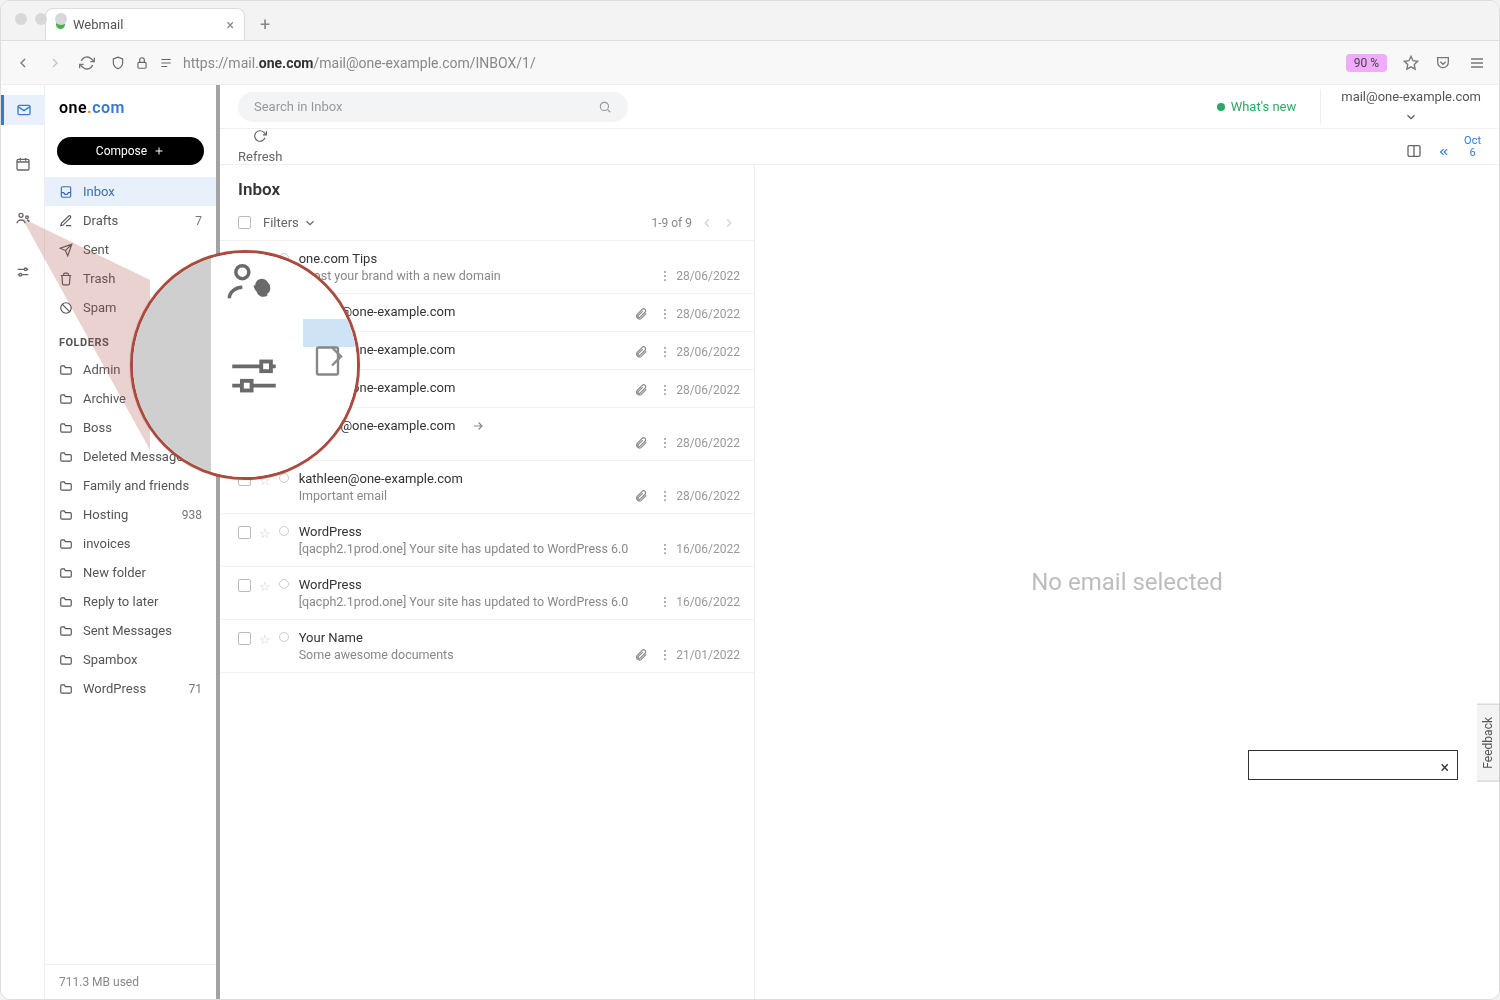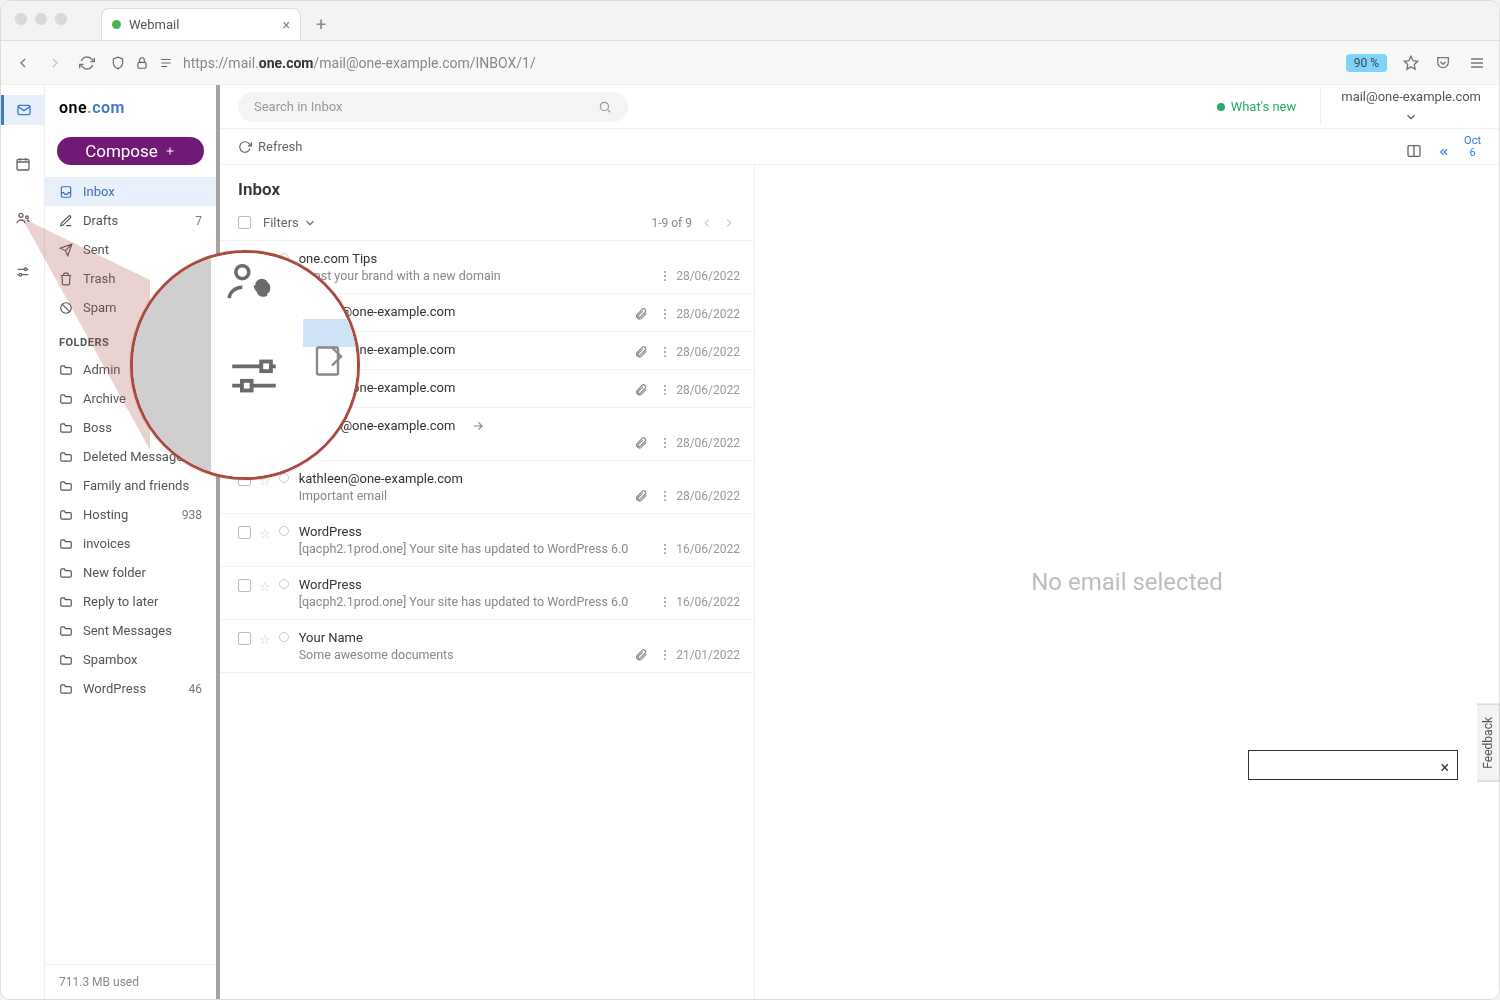--- a/index.html
+++ b/index.html
@@ -2,59 +2,59 @@
 <html><head>
 <meta charset="utf-8">
 <style>
 * { margin:0; padding:0; box-sizing:border-box; font-family:-apple-system,BlinkMacSystemFont,"Segoe UI",Roboto,sans-serif; }
 body { background:#f3f3f3; width:1500px; height:1000px; overflow:hidden; position:relative; }
 
 
 .browser { width:100%; height:100%; background:#fff; border:1px solid #ddd; border-radius:10px; overflow:hidden; display:flex; flex-direction:column; }
 .win-controls { display:flex; gap:8px; padding:12px 14px 0; position:absolute; }
 .win-dot { width:12px; height:12px; border-radius:50%; background:#d8d8d8; }
-.tabbar { height:40px; background:#f3f3f3; display:flex; align-items:flex-end; padding-left:100px; border-bottom:1px solid #ddd; }
+.tabbar { height:40px; background:#f3f3f3; display:flex; align-items:flex-end; padding-left:44px; border-bottom:1px solid #ddd; }
 .tab { background:#fff; height:32px; border:1px solid #ddd; border-bottom:none; border-radius:8px 8px 0 0; display:flex; align-items:center; padding:0 10px; gap:8px; min-width:200px; font-size:13px; color:#555; }
 .tab .dot { width:9px; height:9px; border-radius:50%; background:#4caf50; }
 .tab .close { margin-left:auto; font-size:14px; color:#888; cursor:pointer; }
 .newtab { width:28px; height:28px; display:flex; align-items:center; justify-content:center; color:#888; font-size:18px; margin-left:6px; margin-bottom:2px; cursor:pointer; }
 .addrbar { height:44px; background:#f8f8f8; display:flex; align-items:center; padding:0 14px; gap:16px; border-bottom:1px solid #eee; }
 .nav-ico { color:#777; cursor:pointer; display:flex; align-items:center; }
 .url { flex:1; display:flex; align-items:center; gap:10px; font-size:14px; color:#666; }
 .url .lock-group { display:flex; gap:10px; color:#666; }
-.zoom-badge { background:#7dd3fc; border-radius:4px; padding:2px 8px; font-size:12px; color:#444; }
+.zoom-badge { background:#f0abfc; border-radius:4px; padding:2px 8px; font-size:12px; color:#444; }
 .rh { display:flex; gap:18px; align-items:center; color:#777; }
 
 
 .app { flex:1; display:flex; background:#fff; overflow:hidden; }
 .rail { width:44px; border-right:1px solid #eee; display:flex; flex-direction:column; align-items:center; padding-top:10px; gap:24px; }
 .rail-item { width:44px; height:30px; display:flex; align-items:center; justify-content:center; color:#666; cursor:pointer; }
 .rail-item.active { background:#e8f0fb; color:#3a78d0; border-left:3px solid #3a78d0; }
 .sidebar { width:175px; border-right:4px solid #a3a3a3; display:flex; flex-direction:column; }
 .brand { height:44px; display:flex; align-items:center; padding:0 14px; font-weight:600; font-size:16px; letter-spacing:.5px; }
 .brand .o { color:#3a78d0; } .brand .c { color:#ff7a00; }
-.compose { margin:8px 12px 12px; background:#701a75; color:#fff; border:none; border-radius:20px; height:28px; font-size:17px; display:flex; align-items:center; justify-content:center; gap:6px; cursor:pointer; }
+.compose { margin:8px 12px 12px; background:#000000; color:#fff; border:none; border-radius:20px; height:28px; font-size:12px; display:flex; align-items:center; justify-content:center; gap:6px; cursor:pointer; }
 .folders { flex:1; overflow:auto; padding-bottom:8px; }
 .fitem { display:flex; align-items:center; gap:10px; padding:7px 14px; font-size:13px; color:#555; cursor:pointer; }
 .fitem.active { background:#e8f0fb; color:#3a6fb5; }
 .fitem .cnt { margin-left:auto; font-size:12px; color:#777; }
 .fhdr { padding:14px 14px 6px; font-size:11px; font-weight:700; color:#555; letter-spacing:.5px; }
 .storage { padding:10px 14px; font-size:12px; color:#888; border-top:1px solid #f0f0f0; }
 
 .main { flex:1; display:flex; flex-direction:column; }
 .topbar { height:44px; display:flex; align-items:center; padding:0 18px; gap:20px; border-bottom:1px solid #f0f0f0; }
 .search { background:#f2f4f6; border-radius:20px; height:30px; width:390px; display:flex; align-items:center; padding:0 16px; color:#999; font-size:13px; }
 .search .sicon { margin-left:auto; }
 .top-right { margin-left:auto; display:flex; align-items:center; gap:24px; font-size:13px; color:#555; }
 .whatsnew { display:flex; align-items:center; gap:6px; color:#2aa966; }
 .whatsnew .dot { width:8px; height:8px; border-radius:50%; background:#2aa966; }
 .acct { display:flex; align-items:center; gap:6px; cursor:pointer; color:#555; border-left:1px solid #eee; padding-left:20px;flex-direction:column; }
 
 .toolbar { height:36px; display:flex; align-items:center; padding:0 18px; border-bottom:1px solid #f0f0f0; font-size:13px; color:#666; }
-.refresh { display:flex; align-items:center; gap:6px; cursor:pointer; }
+.refresh { display:flex; align-items:center; gap:6px; cursor:pointer;flex-direction:column; }
 .tb-right { margin-left:auto; display:flex; align-items:flex-end; gap:14px; }
 .datepill { color:#2a7de1; font-size:11px; line-height:12px; text-align:center; }
 
 .content { flex:1; display:flex; overflow:hidden; }
 .listpane { width:535px; border-right:1px solid #eee; display:flex; flex-direction:column; overflow:hidden; }
 .listhdr { padding:14px 18px 10px; }
 .listhdr h2 { font-size:17px; font-weight:600; color:#333; }
 .filterrow { display:flex; align-items:center; padding:6px 18px 10px; font-size:13px; color:#666; border-bottom:1px solid #f0f0f0; gap:12px; }
 .filterrow .pager { margin-left:auto; display:flex; align-items:center; gap:8px; font-size:12px; color:#888; }
 .msgs { flex:1; overflow:auto; }
@@ -296,21 +296,21 @@
             <svg class="ico14" viewBox="0 0 24 24" fill="none" stroke="currentColor" stroke-width="2">
               <path d="M3 7a2 2 0 012-2h4l2 3h8a2 2 0 012 2v7a2 2 0 01-2 2H5a2 2 0 01-2-2z"></path>
             </svg>
             <span>Spambox</span>
           </div>
           <div class="fitem">
             <svg class="ico14" viewBox="0 0 24 24" fill="none" stroke="currentColor" stroke-width="2">
               <path d="M3 7a2 2 0 012-2h4l2 3h8a2 2 0 012 2v7a2 2 0 01-2 2H5a2 2 0 01-2-2z"></path>
             </svg>
             <span>WordPress</span>
-            <span class="cnt">46</span>
+            <span class="cnt">71</span>
           </div>
         </div>
       <div class="storage">711.3 MB used</div>
     </div>
 
     <div class="main">
       <div class="topbar">
         <div class="search">
           <span>Search in Inbox</span>
           <span class="sicon">

